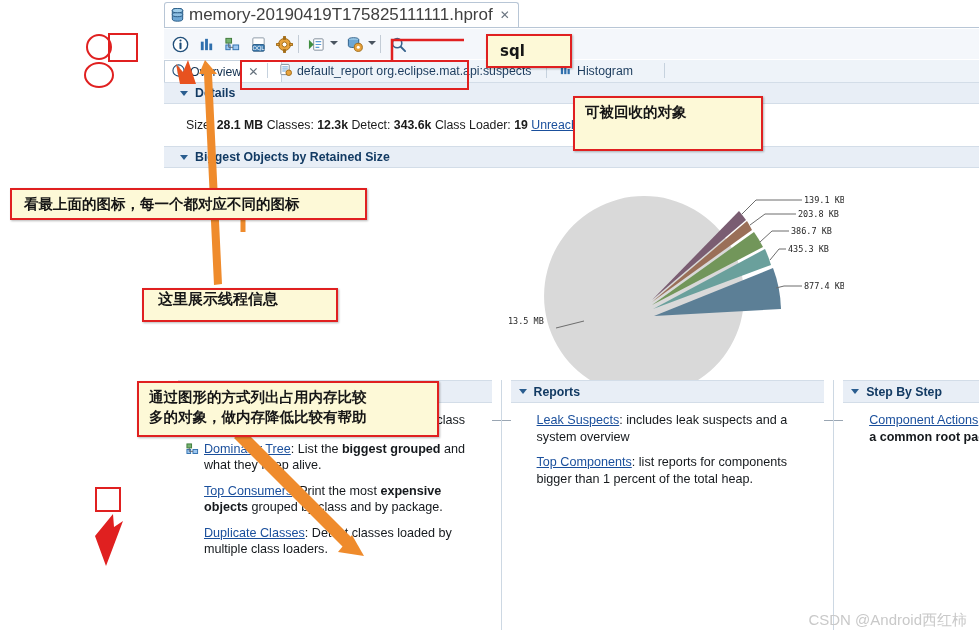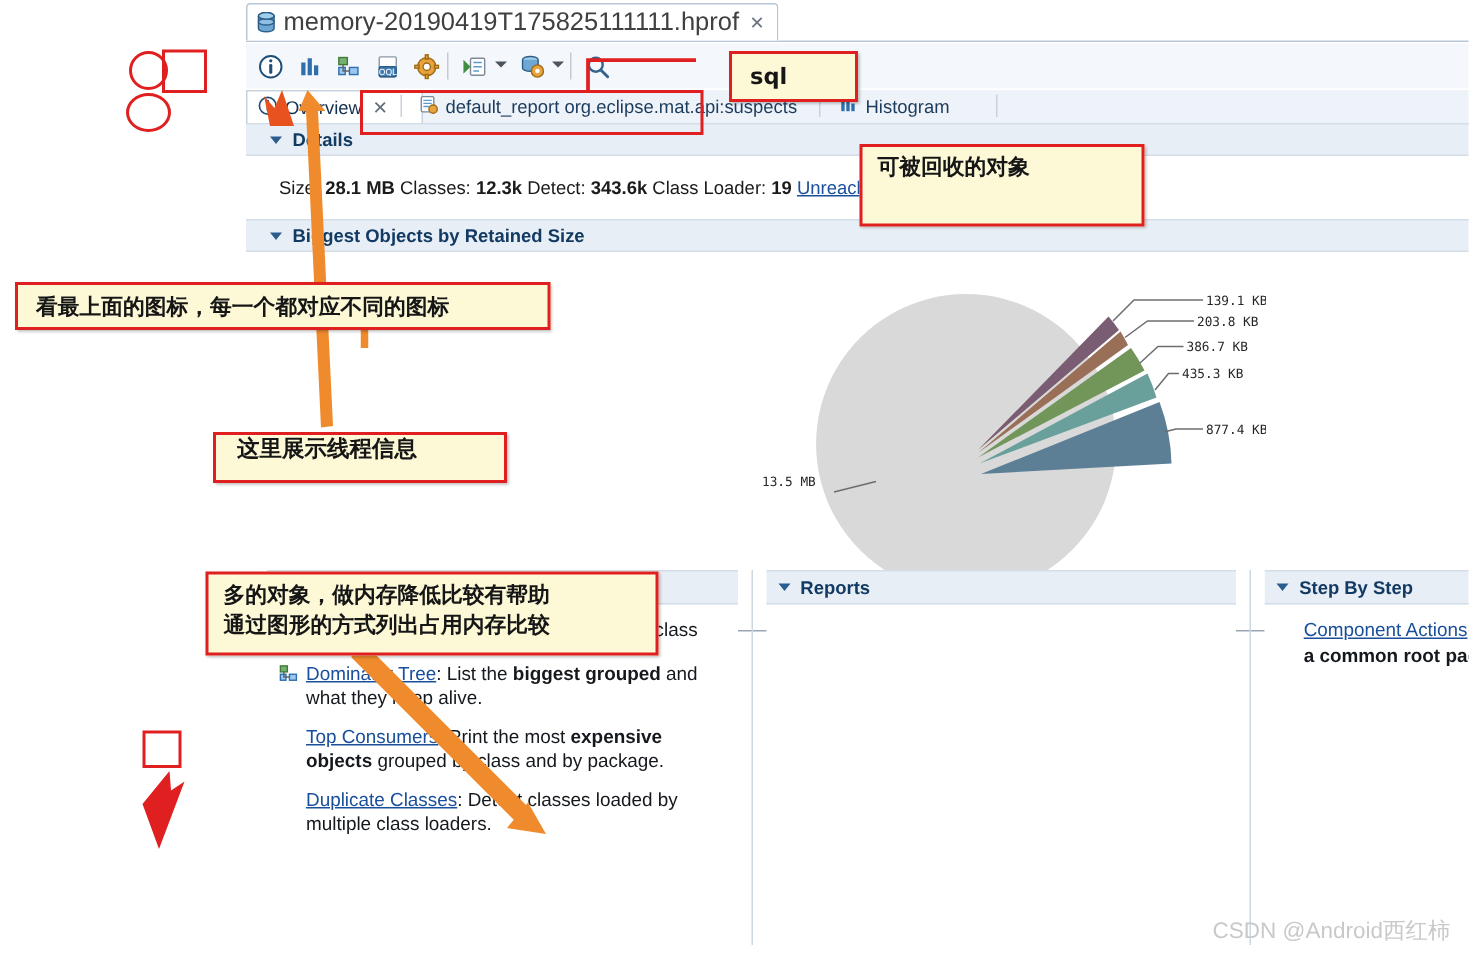--- a/index.html
+++ b/index.html
@@ -329,20 +329,28 @@
         </div>
       </div>
 
       <div class="panel-div"></div>
 
       <div class="panel" style="width:320px">
         <div class="phead">
           <span class="tri"></span>
           <span>Reports</span>
         </div>
+        <div class="pbody" style="padding-left:26px">
+          <div class="entry">
+            <div class="etxt"><span class="link">Leak Suspects</span><span>: includes leak suspects and a system overview</span></div>
+          </div>
+          <div class="entry">
+            <div class="etxt"><span class="link">Top Components</span><span>: list reports for components bigger than 1 percent of the total heap.</span></div>
+          </div>
+        </div>
       </div>
 
       <div class="panel-div"></div>
 
       <div class="panel" style="width:205px;overflow:hidden">
         <div class="phead">
           <span class="tri"></span>
           <span>Step By Step</span>
         </div>
         <div class="pbody" style="padding-left:26px;white-space:nowrap">
@@ -390,17 +398,17 @@
 
 <div class="anno" id="anno-top-icons" style="left:10px;top:188px;width:341px;height:28px;display:flex;align-items:center;padding-left:12px;font-size:14.5px">
   <span class="ln">看最上面的图标，每一个都对应不同的图标</span>
 </div>
 
 <div class="anno" id="anno-thread-info" style="left:142px;top:288px;width:178px;height:30px;display:flex;padding-left:14px;font-size:15px">
   <span class="ln">这里展示线程信息</span>
 </div>
 
 <div class="anno" id="anno-graph-objects" style="left:137px;top:381px;width:288px;height:48px;padding:4px 0 0 10px;font-size:14.5px;line-height:20px">
+  <span class="ln">通过图形的方式列出占用内存比较</span>
   <span class="ln">多的对象，做内存降低比较有帮助</span>
-  <span class="ln">通过图形的方式列出占用内存比较</span>
 </div>
 
 <div id="watermark">CSDN @Android西红柿</div>
 
 </body></html>

